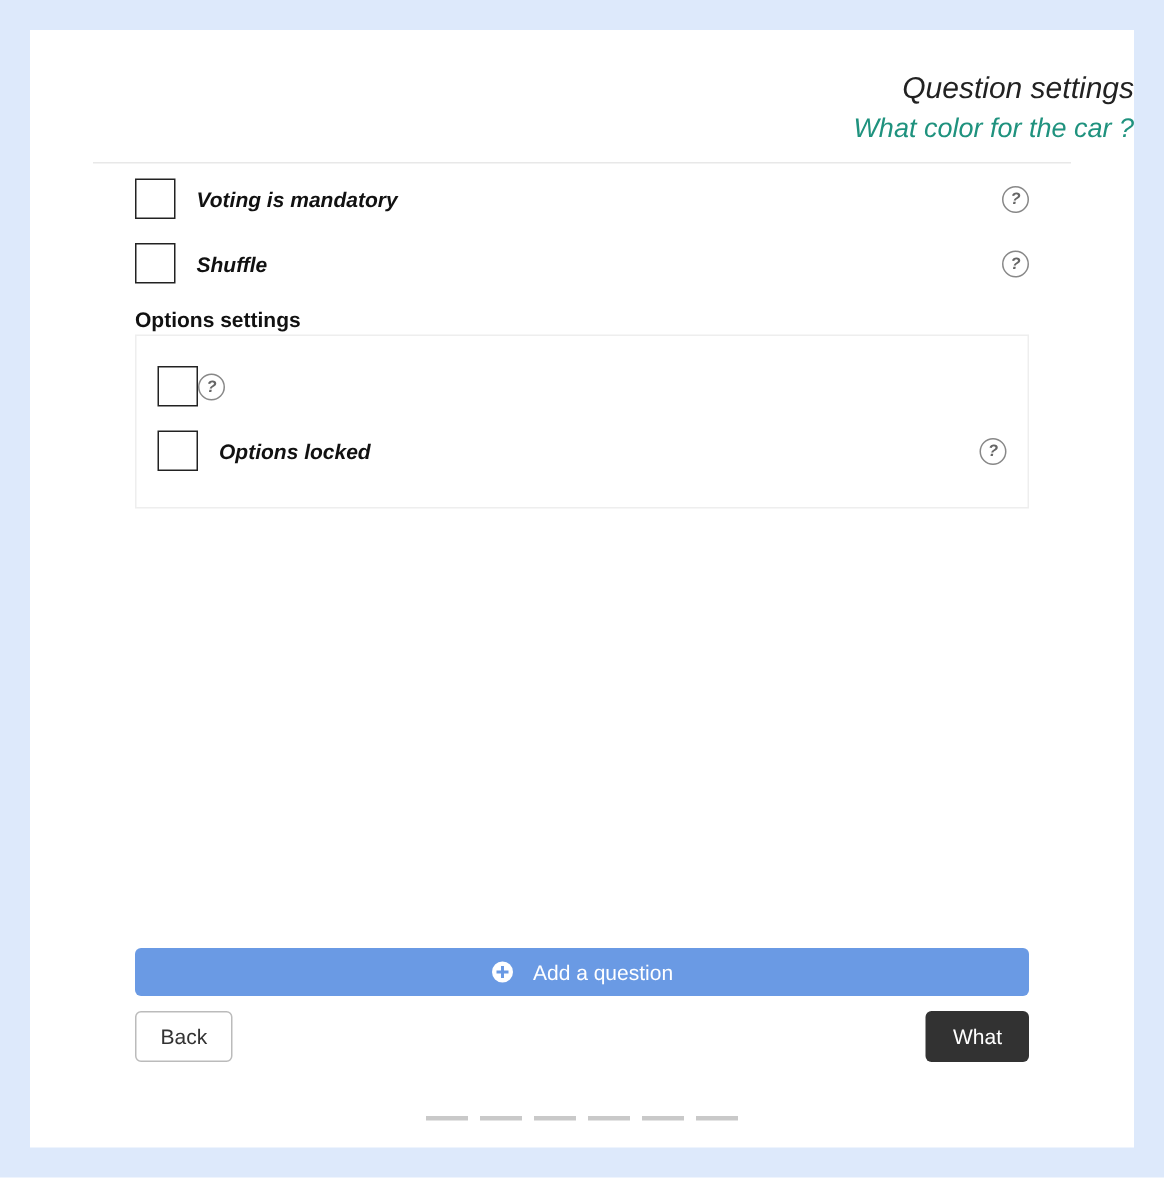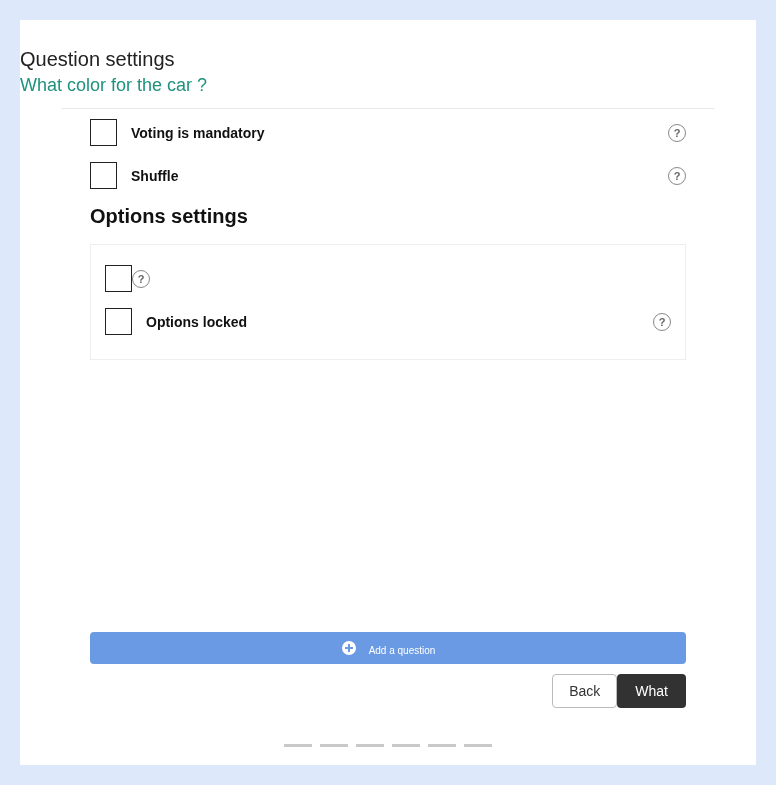--- a/index.html
+++ b/index.html
@@ -13,21 +13,22 @@
   .card {
     background: #fff;
     width: 100%;
     height: 100%;
     padding: 28px 0 18px 0;
     position: relative;
     display: flex;
     flex-direction: column;
   }
   .header {
-    text-align: left;
+    text-align: right;
+    font-style: italic;
   }
   .title {
     font-size: 20px;
     font-weight: 500;
     color: #222;
   }
   .subtitle {
     font-size: 18px;
     color: #1f927e;
     margin-top: 4px;
@@ -38,20 +39,21 @@
     margin: 12px 42px 10px 42px;
   }
   .content {
     padding: 0 70px;
     flex: 1;
   }
   .row {
     display: flex;
     align-items: center;
     margin-bottom: 16px;
+    font-style: italic;
   }
   .checkbox {
     width: 27px;
     height: 27px;
     border: 1px solid #222;
     background: #fff;
     flex-shrink: 0;
     cursor: pointer;
   }
   .row-label {
@@ -69,50 +71,50 @@
     display: flex;
     align-items: center;
     justify-content: center;
     font-size: 11px;
     font-weight: 600;
     color: #666;
     cursor: pointer;
     flex-shrink: 0;
   }
   .section-label {
-    font-size: 20px;
+    font-size: 14px;
     font-weight: 600;
     color: #111;
-    margin: 10px 0 16px 0;
+    margin: 10px 0 2px 0;
   }
   .panel {
     border: 1px solid #eee;
     padding: 20px 14px 8px 14px;
   }
   .footer {
     padding: 0 70px;
   }
   .add-btn {
     width: 100%;
     background: #6a9ae4;
     color: #fff;
     border: none;
     border-radius: 4px;
     padding: 8px 0;
-    font-size: 10px;
+    font-size: 14px;
     cursor: pointer;
     display: flex;
     align-items: flex-end;
     justify-content: center;
     gap: 12px;
   }
   .add-btn svg { display:block; }
   .nav-row {
     display: flex;
-    justify-content: flex-end;
+    justify-content: space-between;
     margin-top: 10px;
   }
   .btn-back {
     background: #fff;
     border: 1px solid #bbb;
     color: #333;
     font-size: 14px;
     padding: 8px 16px;
     border-radius: 4px;
     cursor: pointer;

